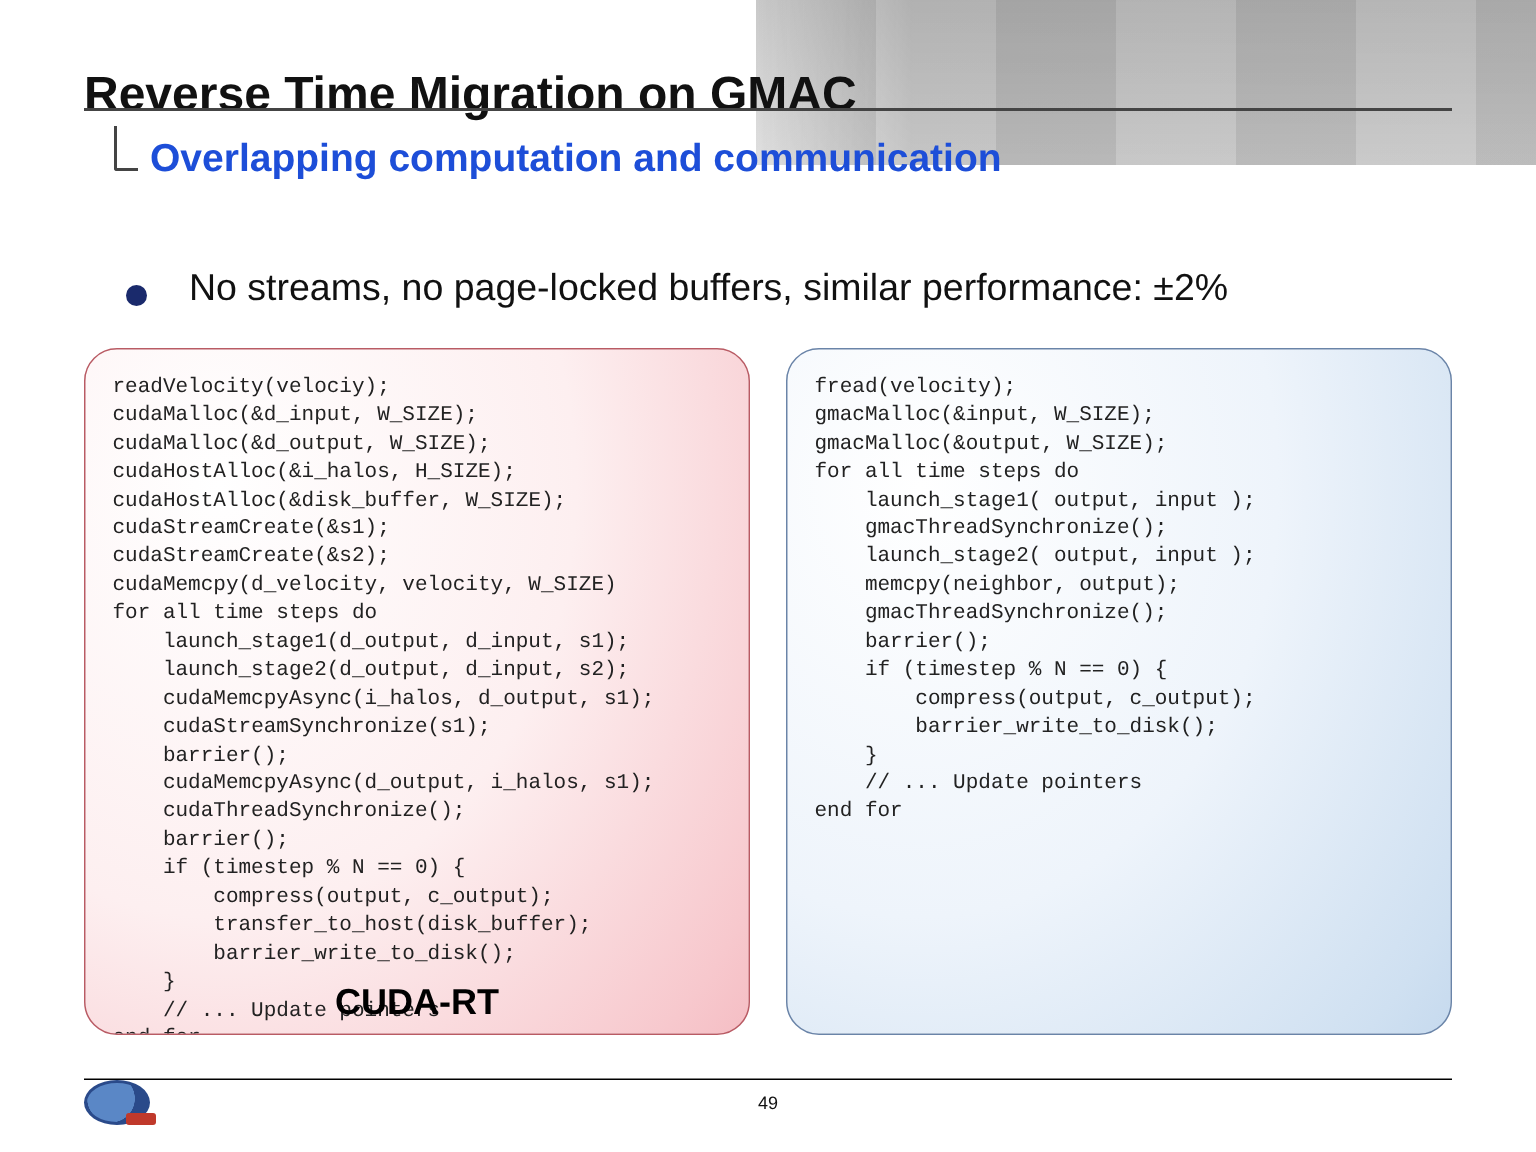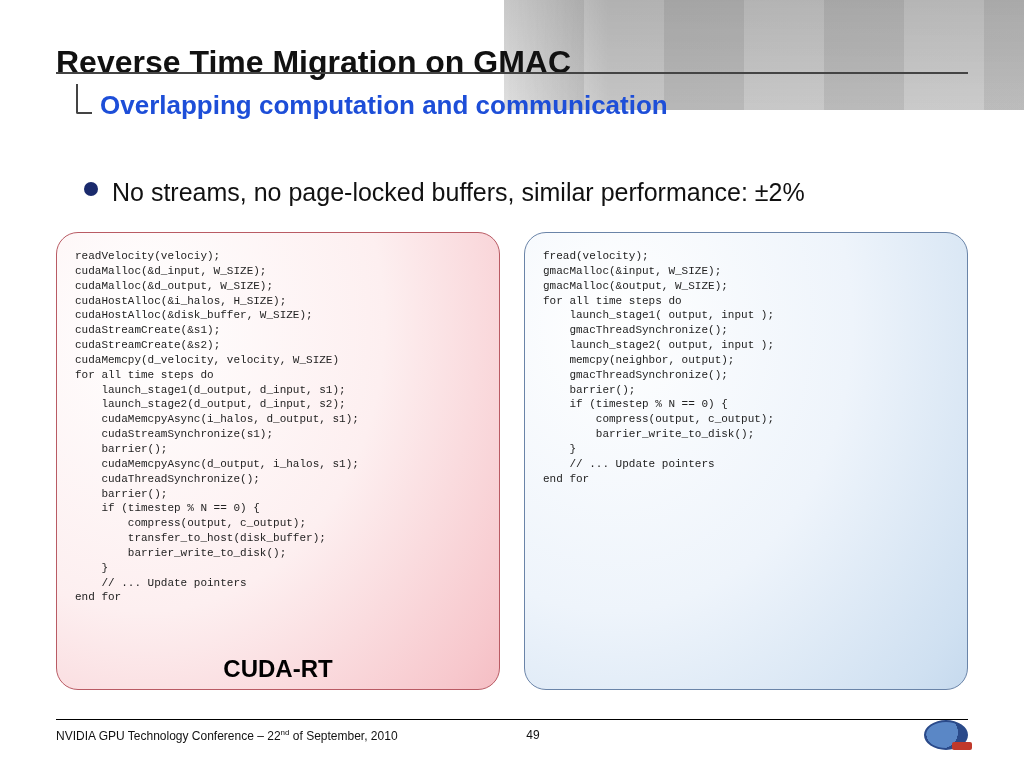--- a/index.html
+++ b/index.html
@@ -64,22 +64,22 @@
     font-size: 26px;
     font-weight: 600;
     color: #1d4ed8;
   }
   .bullet-row {
     position: absolute;
     top: 178px;
     left: 84px;
     right: 28px;
     display: flex;
-    align-items: flex-start;
-    gap: 6px;
+    align-items: center;
+    gap: 20px;
   }
   .bullet-dot {
     width: 14px; height: 14px;
     border-radius: 50%;
     background: #1a2a6c;
     flex: 0 0 auto;
     position: relative;
     top: 4px;
     margin-right: 8px;
   }
@@ -107,21 +107,21 @@
   .panel-left {
     background: radial-gradient(ellipse 120% 140% at 20% 20%, #fff 0%, #fdeff0 45%, #f7c8cd 80%, #f1aeb6 100%);
     border-color: #b95b64;
   }
   .panel-right {
     background: radial-gradient(ellipse 120% 140% at 20% 20%, #fff 0%, #eef4fb 45%, #cfe0f1 80%, #b8d0e9 100%);
     border-color: #6a84a8;
   }
   .code {
     font-family: "Courier New", monospace;
-    font-size: 11px;
+    font-size: 14px;
     line-height: 1.35;
     white-space: pre;
     color: #222;
   }
   .code b { font-weight: 400; }
   .panel-label {
     position: absolute;
     left: 0; right: 0; bottom: 6px;
     text-align: center;
     font-size: 24px;
@@ -138,21 +138,21 @@
   .footer {
     position: absolute;
     left: 56px; right: 56px; bottom: 18px;
     display: flex;
     align-items: center;
     font-family: Arial, sans-serif;
     font-size: 12px;
     color: #111;
   }
   .footer .conf { flex: 1; }
-  .footer .pg { position: absolute; left: 50%; transform: translateX(-50%); margin-left: 21px; }
+  .footer .pg { position: absolute; left: 50%; transform: translateX(-50%); }
   .footer .sup { font-size: 8px; vertical-align: super; }
   .logo {
     width: 44px; height: 30px;
     border-radius: 50%;
     background: radial-gradient(circle at 40% 40%, #5a87c6 0 55%, #2a4a8a 56% 100%);
     border: 2px solid #2a4a8a;
     position: relative;
   }
   .logo::after {
     content: "";
@@ -185,18 +185,15 @@
     <div class="code" id="code-left"><div>readVelocity(velociy);</div><div>cudaMalloc(&amp;d_input, W_SIZE);</div><div>cudaMalloc(&amp;d_output, W_SIZE);</div><div>cudaHostAlloc(&amp;<b>i_halos</b>, H_SIZE);</div><div>cudaHostAlloc(&amp;<b>disk_buffer</b>, W_SIZE);</div><div>cudaStreamCreate(&amp;<b>s1</b>);</div><div>cudaStreamCreate(&amp;<b>s2</b>);</div><div><b>cudaMemcpy(d_velocity, velocity, W_SIZE)</b></div><div>for all time steps do</div><div>    launch_stage1(d_output, d_input, <b>s1</b>);</div><div>    launch_stage2(d_output, d_input, <b>s2</b>);</div><div>    cudaMemcpyAsync(<b>i_halos</b>, d_output, <b>s1</b>);</div><div>    <b>cudaStreamSynchronize(s1);</b></div><div>    barrier();</div><div>    cudaMemcpyAsync(d_output, <b>i_halos</b>, <b>s1</b>);</div><div>    cudaThreadSynchronize();</div><div>    barrier();</div><div>    if (timestep % N == 0) {</div><div>        compress(output, c_output);</div><div>        transfer_to_host(<b>disk_buffer</b>);</div><div>        barrier_write_to_disk();</div><div>    }</div><div>    // ... Update pointers</div><div>end for</div></div>
     <div class="panel-label">CUDA-RT</div>
   </div>
   <div class="panel panel-right">
     <div class="code" id="code-right"><div>fread(velocity);</div><div>gmacMalloc(&amp;input, W_SIZE);</div><div>gmacMalloc(&amp;output, W_SIZE);</div><div></div><div></div><div></div><div></div><div></div><div>for all time steps do</div><div>    launch_stage1( output, input );</div><div>    gmacThreadSynchronize();</div><div>    launch_stage2( output, input );</div><div></div><div></div><div>    memcpy(neighbor, output);</div><div>    gmacThreadSynchronize();</div><div>    barrier();</div><div>    if (timestep % N == 0) {</div><div>        compress(output, c_output);</div><div></div><div>        barrier_write_to_disk();</div><div>    }</div><div>    // ... Update pointers</div><div>end for</div></div>
   </div>
 </div>
 
 <div class="footer-rule"></div>
 <div class="footer">
-  <div class="conf">
-    <span>NVIDIA GPU Technology Conference – 22</span><span class="sup">nd</span><span> of September, 2010</span>
-  </div>
   <div class="pg">49</div>
   <div class="logo"></div>
 </div>
 
 </body></html>

